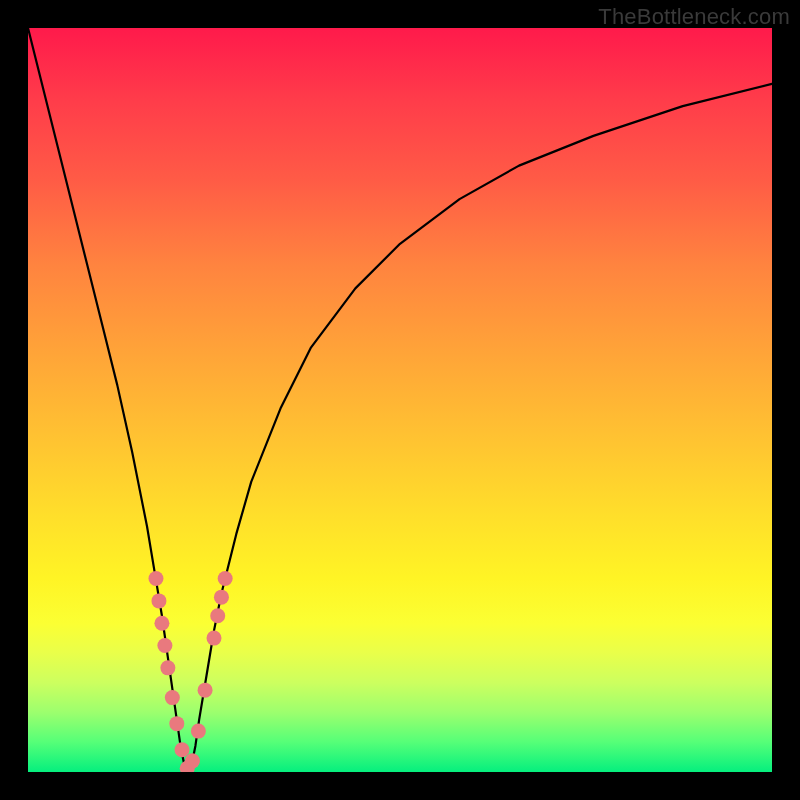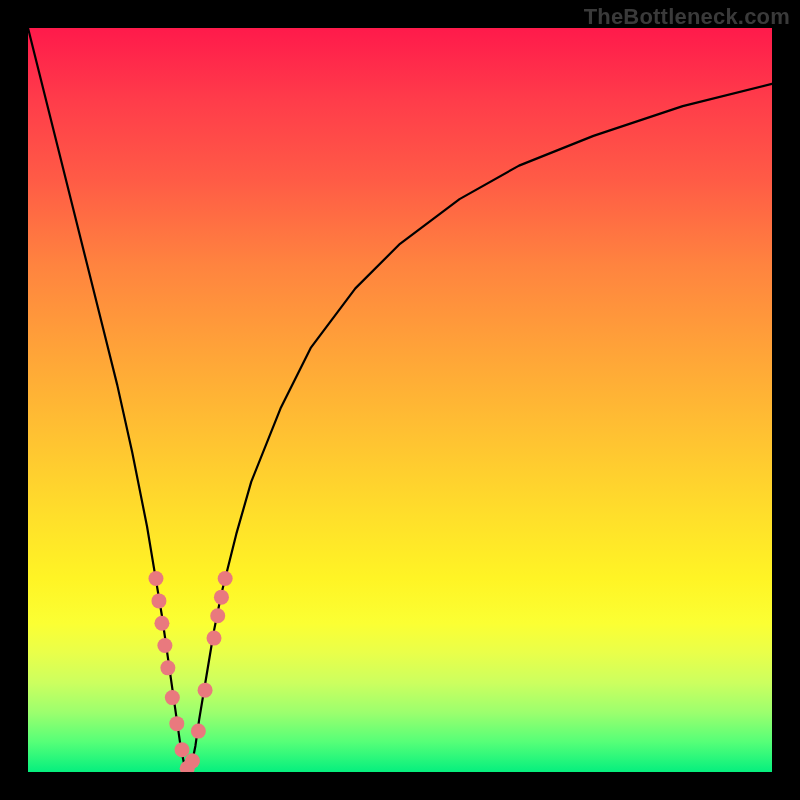--- a/index.html
+++ b/index.html
@@ -58,21 +58,21 @@
     width: 100%;
     height: 100%;
   }
   .watermark {
     position: absolute;
     top: 4px;
     right: 10px;
     color: #3a3a3a;
     font-size: 22px;
     letter-spacing: 0.2px;
-    font-weight: 700;
+    font-weight: 400;
     user-select: none;
   }
 </style>
 </head>
 <body>
 
 <div class="frame">
   <div class="plot-area">
     <div class="gradient-bg"></div>
     <svg class="curve-svg" viewBox="0 0 744 744" preserveAspectRatio="none">

